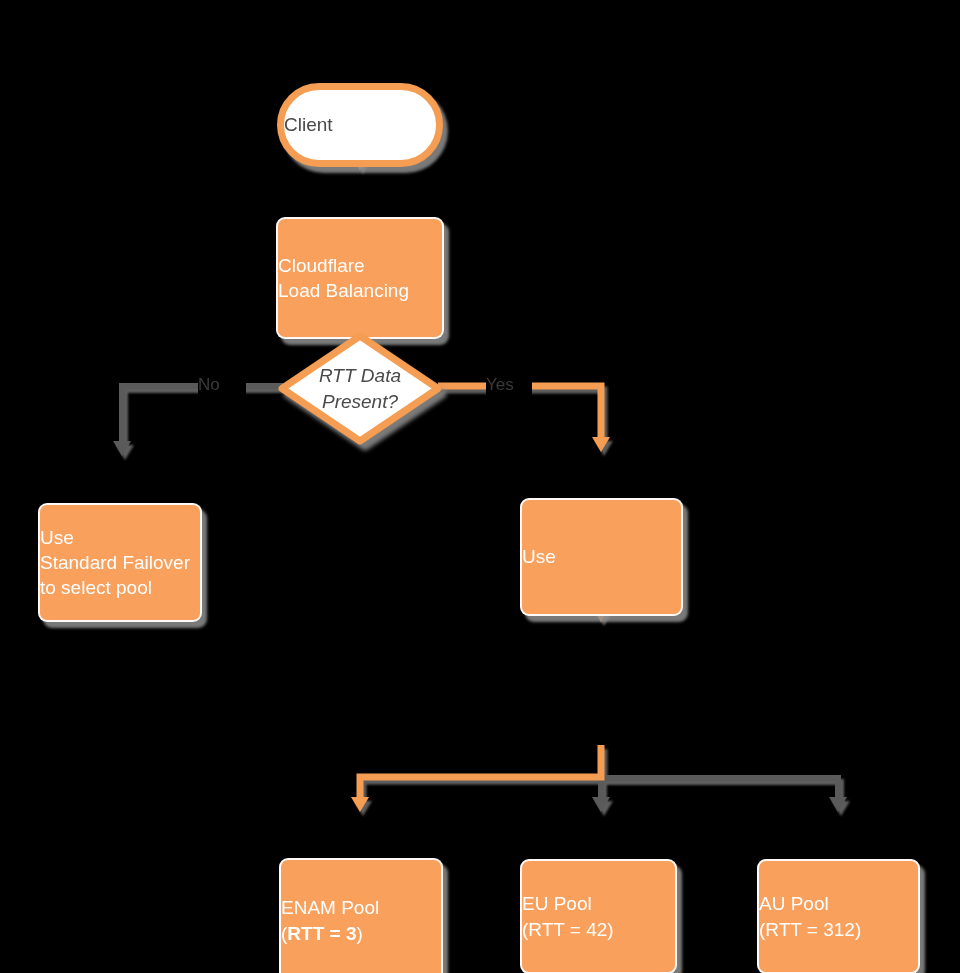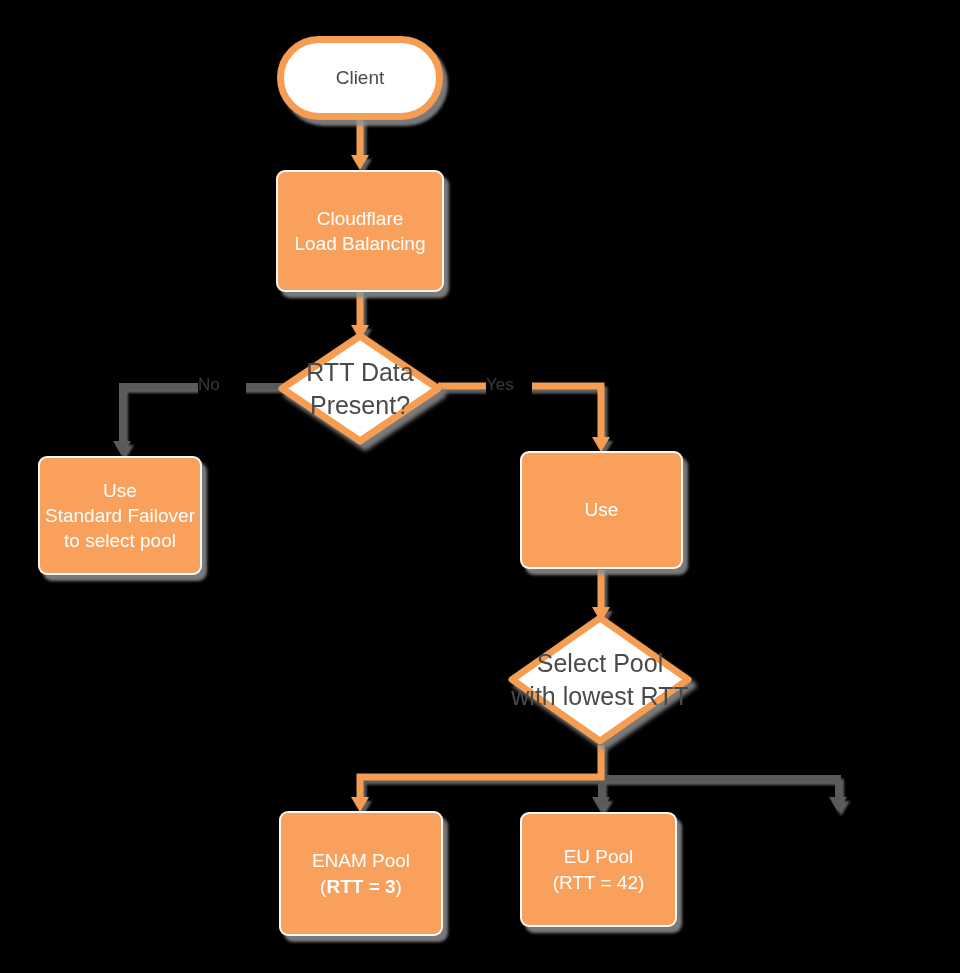--- a/index.html
+++ b/index.html
@@ -9,39 +9,39 @@
   }
   .edges { position:absolute; left:0; top:0; filter:drop-shadow(3px 4px 1px rgba(125,125,125,0.75)); }
   .edges path.line { fill:none; }
   .edges path.gray  { stroke:var(--gray-line,#5A5A5A); stroke-width:6; }
   .edges path.orange{ stroke:var(--orange-stroke,#F49D53); stroke-width:7; }
   .edges path.arrow-gray  { fill:var(--gray-line,#5A5A5A); stroke:none; }
   .edges path.arrow-orange{ fill:var(--orange-stroke,#F49D53); stroke:none; }
 
   .node {
     position:absolute; box-sizing:border-box; display:flex; flex-direction:column;
-    align-items:center; justify-content:center; text-align:center;
+    align-items:flex-start; justify-content:center; text-align:center;margin-top:47px;
   }
   .rect {
     background:var(--orange-fill,#F9A05C); border:2px solid rgba(255,255,255,0.95);
     border-radius:9px; color:var(--node-text-light,#fff); font-size:19px; line-height:1.32;
     box-shadow:5px 6px 3px rgba(143,143,143,0.85);
   }
   .stadium {
     background:#fff; border:7px solid var(--orange-stroke,#F49D53); border-radius:46px;
     color:var(--node-text-dark,#4A4A4A); font-size:19px;
     box-shadow:5px 6px 3px rgba(143,143,143,0.85);
   }
   .diamond { position:absolute; }
   .diamond svg { display:block; filter:drop-shadow(5px 6px 2px rgba(143,143,143,0.85)); }
   .diamond polygon { fill:#fff; stroke:var(--orange-stroke,#F49D53); stroke-width:7; stroke-linejoin:round; }
   .dtext {
     position:absolute; inset:0; display:flex; flex-direction:column; align-items:center;
     justify-content:center; text-align:center; color:var(--node-text-dark,#4A4A4A);
-    font-size:25px; line-height:1.32;
+    font-size:19px; line-height:1.32;font-style:italic;
   }
   .edge-label {
     position:absolute; background:var(--background,#000); color:#3a3a3a; font-size:17px;
     text-align:left; line-height:24px; height:24px;
   }
   .bold { font-weight:bold; }
 </style>
 </head>
 <body>
 
@@ -109,34 +109,29 @@
   <div class="node rect" style="left:38px; top:456px; width:164px; height:119px;">
     <span>Use</span>
     <span>Standard Failover</span>
     <span>to select pool</span>
   </div>
 
   <div class="node rect" style="left:520px; top:451px; width:163px; height:118px;">
     <span>Use</span>
   </div>
 
-  <div class="diamond" style="left:508px; top:614px; width:184px; height:131px;">
-    <svg width="184" height="131" viewBox="0 0 184 131">
-      <polygon points="92,4 180,65.5 92,127 4,65.5"></polygon>
-    </svg>
-    <div class="dtext">
-      <span>Select Pool</span>
-      <span>with lowest RTT</span>
-    </div>
-  </div>
 
   <div class="node rect" style="left:279px; top:811px; width:164px; height:125px;">
     <span>ENAM Pool</span>
     <span><span>(</span><span class="bold">RTT = 3</span><span>)</span></span>
   </div>
 
   <div class="node rect" style="left:520px; top:812px; width:157px; height:115px;">
     <span>EU Pool</span>
     <span>(RTT = 42)</span>
   </div>
 
+  <div class="node rect" style="left:757px; top:812px; width:163px; height:115px;">
+    <span>AU Pool</span>
+    <span>(RTT = 312)</span>
+  </div>
 
 </div>
 
 </body></html>

